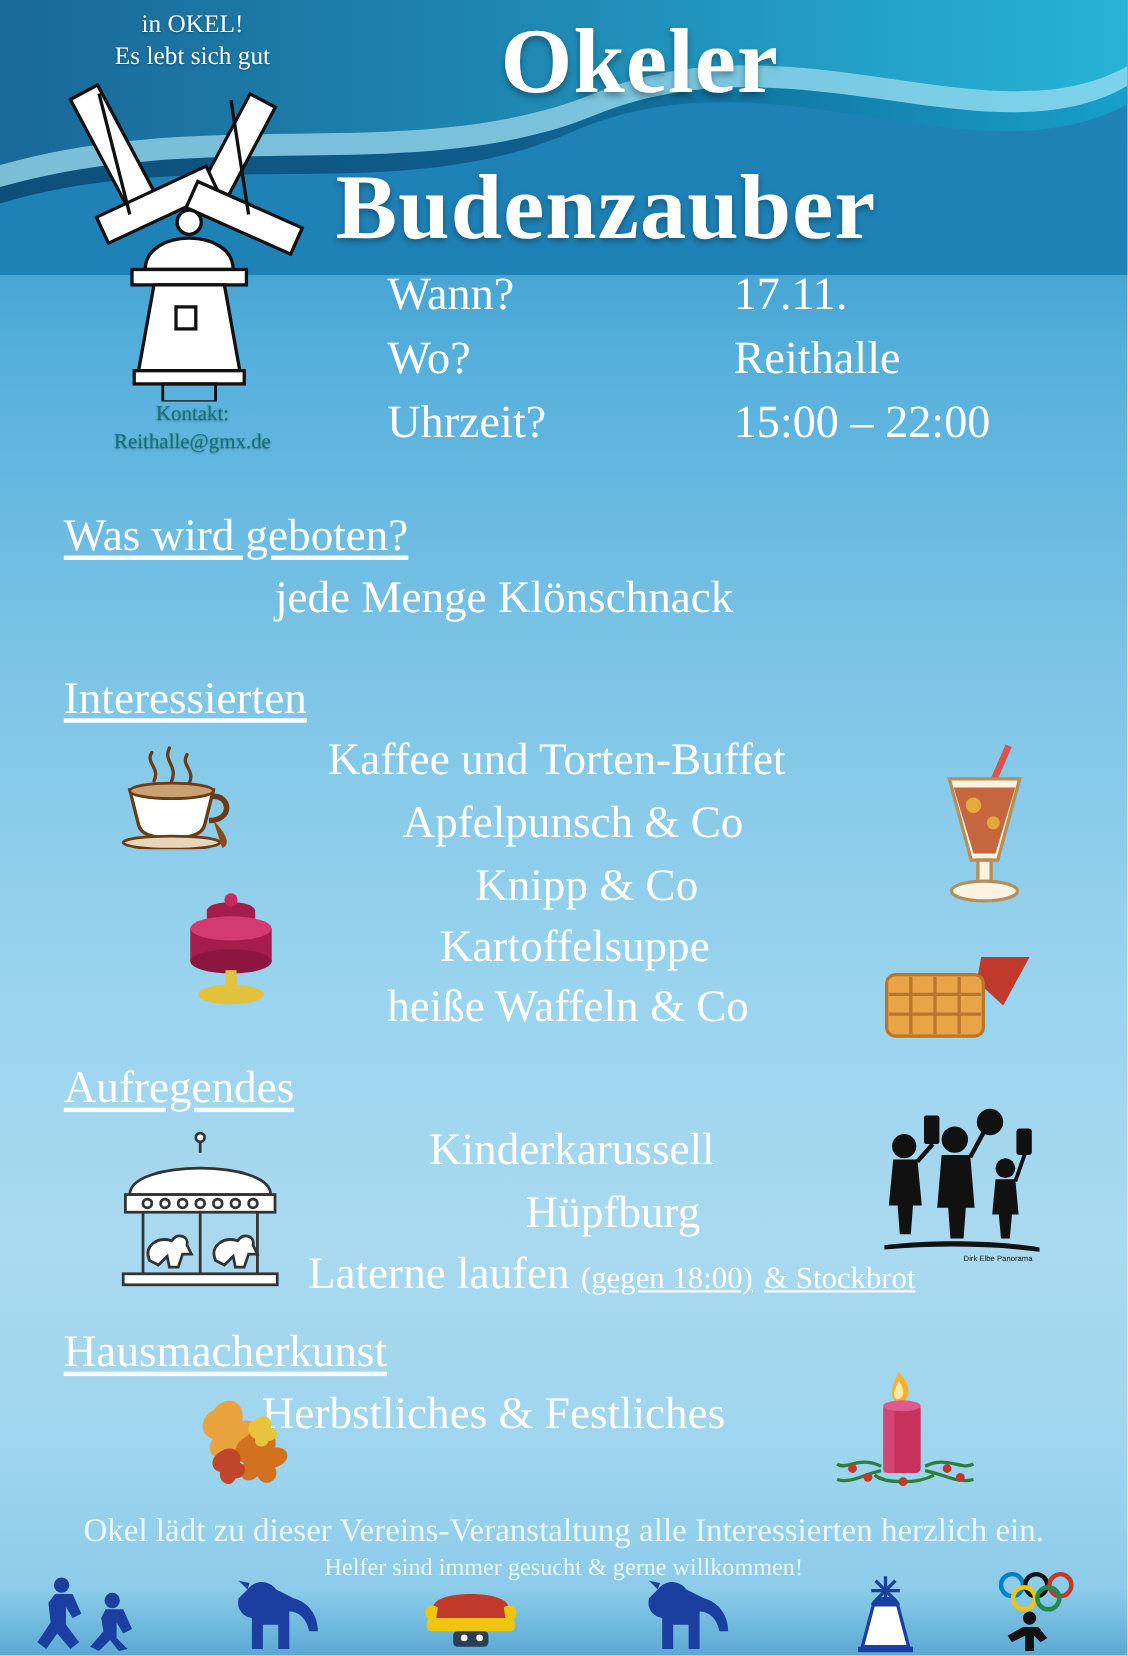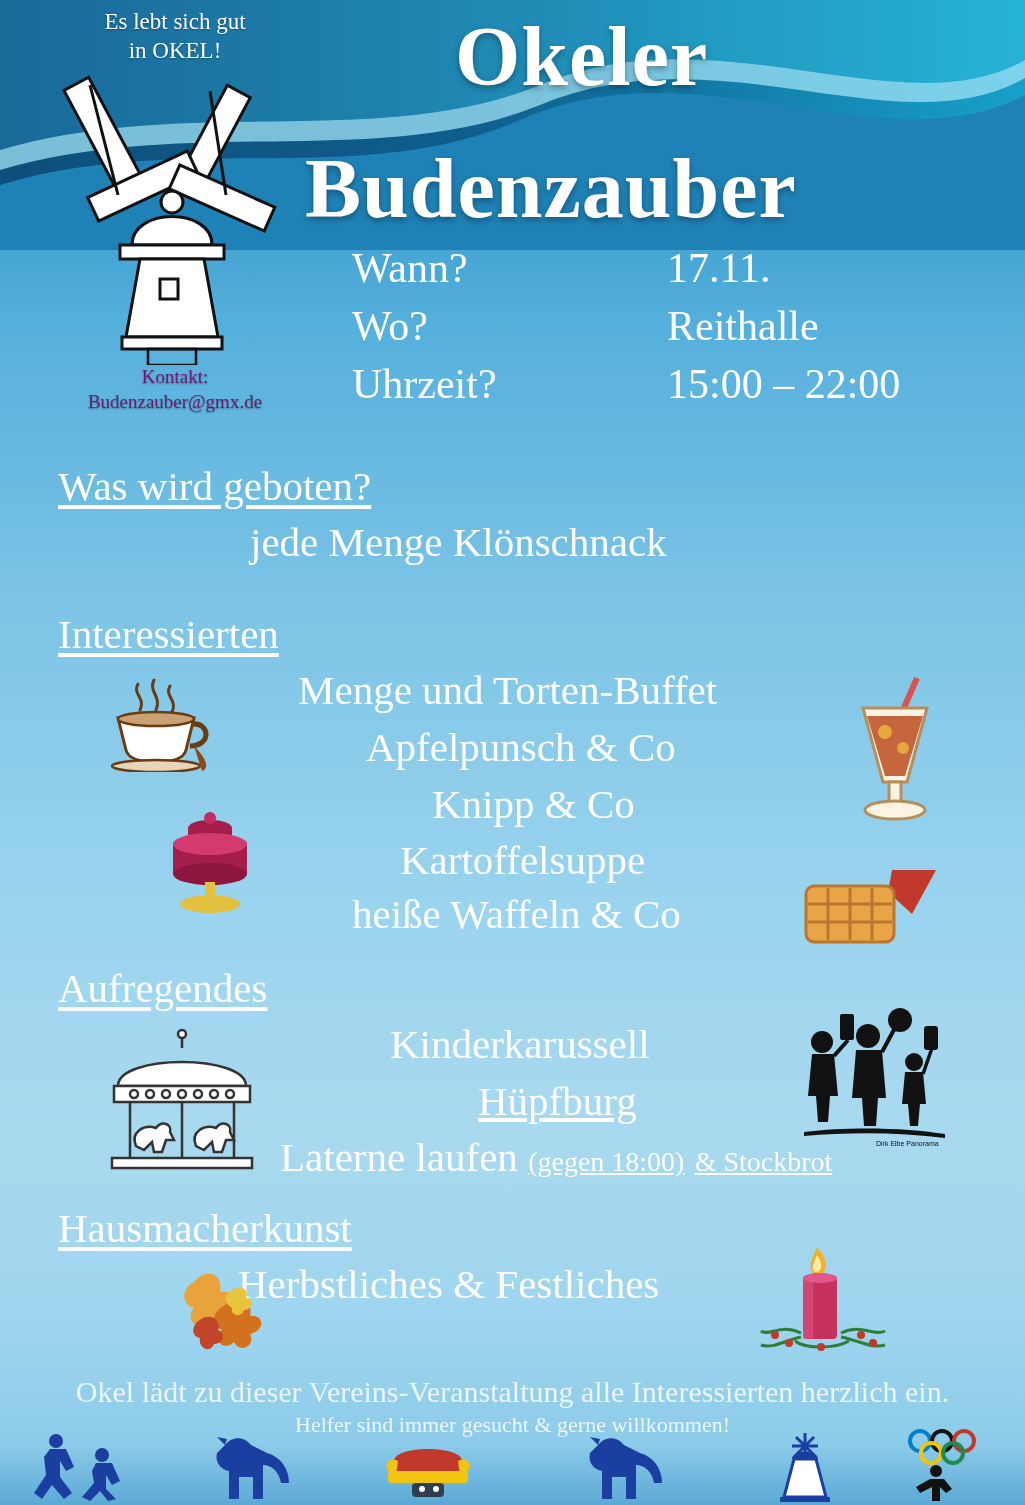--- a/index.html
+++ b/index.html
@@ -36,21 +36,21 @@
     text-align: center;
     font-size: 23px; line-height: 1.25;
     color: #ffffff;
     text-shadow: 0 1px 2px rgba(0,0,0,.35);
   }
   .windmill {
     position: absolute; left: 60px; top: 55px; width: 230px; height: 310px;
   }
   .kontakt {
     position: absolute; left: 40px; top: 365px; width: 270px;
-    text-align: center; color: #701a75;
+    text-align: center; color: #0f766e;
     font-size: 19px; line-height: 1.3;
     text-shadow: 0 1px 2px rgba(0,0,0,.4);
   }
 
   .title1, .title2 {
     position: absolute;
     color: #ffffff;
     font-weight: bold;
     letter-spacing: 1px;
     text-shadow: 0 3px 6px rgba(0,0,0,.35);
@@ -87,21 +87,21 @@
 
   #h-kulin    { left: 58px;  top: 610px; }
   #k1 { left: 298px; top: 666px; }
   #k2 { left: 366px; top: 723px; }
   #k3 { left: 432px; top: 780px; }
   #k4 { left: 400px; top: 836px; }
   #k5 { left: 352px; top: 890px; }
 
   #h-aufreg   { left: 58px;  top: 964px; }
   #a1 { left: 390px; top: 1020px; }
-  #a2 { left: 478px; top: 1077px; text-decoration: underline; }
+  #a2 { left: 478px; top: 1077px; }
   #a3 { left: 280px; top: 1133px; }
   #a3 .small { font-size: 28px; text-decoration: underline; }
 
   #h-haus     { left: 58px;  top: 1204px; }
   #hm1 { left: 238px; top: 1260px; }
 
   .foot1 {
     position: absolute; left: 0; top: 1375px; width: 1025px;
     text-align: center; font-size: 30px;
     color: #eaf7ff;
@@ -155,21 +155,21 @@
     </defs>
     <rect x="0" y="0" width="1025" height="250" fill="#1f82b6"></rect>
     <path d="M0,0 H1025 V95 C880,170 700,40 520,120 C360,190 180,130 0,185 Z" fill="url(#g1)"></path>
     <path d="M0,0 H1025 V60 C900,130 720,10 540,85 C380,150 190,95 0,150 Z" fill="url(#g2)" opacity="0.85"></path>
     <path d="M0,150 C190,95 380,150 540,85 C720,10 900,130 1025,60 L1025,78 C900,150 720,30 540,105 C380,170 190,115 0,170 Z" fill="#9fe3f5" opacity="0.75"></path>
   </svg>
 </div>
 
 <div class="slogan">
   
-  <span id="slogan-render"><div>Es lebt sich gut</div><div>in OKEL!</div></span>
+  <span id="slogan-render"><div>in OKEL!</div><div>Es lebt sich gut</div></span>
 </div>
 
 <div class="windmill">
   <svg viewBox="0 0 230 310" width="230" height="310">
     <g stroke="#111" stroke-width="3" fill="#fff">
 
       <g>
         <rect x="30" y="22" width="28" height="118" transform="rotate(-28 44 81)"></rect>
         <rect x="140" y="30" width="26" height="110" transform="rotate(28 153 85)"></rect>
         <rect x="28" y="118" width="110" height="26" transform="rotate(-25 83 131)"></rect>
@@ -187,21 +187,21 @@
       <rect x="62" y="282" width="100" height="12"></rect>
 
       <rect x="100" y="224" width="18" height="20" fill="#fff"></rect>
       <path d="M88,294 L136,294 L136,310 L88,310 Z" fill="none" stroke="#111" stroke-width="2.5"></path>
     </g>
   </svg>
 </div>
 
 <div class="kontakt">
   <div>Kontakt:</div>
-  <div>Budenzauber@gmx.de</div>
+  <div>Reithalle@gmx.de</div>
 </div>
 
 <div class="title1">Okeler</div>
 <div class="title2">Budenzauber</div>
 
 <div class="qa">
   <div class="qa-row">
     <div class="qa-q">Wann?</div>
     <div class="qa-a">17.11.</div>
   </div>
@@ -212,21 +212,21 @@
   <div class="qa-row">
     <div class="qa-q">Uhrzeit?</div>
     <div class="qa-a">15:00 – 22:00</div>
   </div>
 </div>
 
 <div class="section-head" id="h-geboten">Was wird geboten?</div>
 <div class="line" id="l-geboten">jede Menge Klönschnack</div>
 
 <div class="section-head" id="h-kulin">Interessierten</div>
-<div class="line" id="k1">Menge und Torten-Buffet</div>
+<div class="line" id="k1">Kaffee und Torten-Buffet</div>
 <div class="line" id="k2">Apfelpunsch &amp; Co</div>
 <div class="line" id="k3">Knipp &amp; Co</div>
 <div class="line" id="k4">Kartoffelsuppe</div>
 <div class="line" id="k5">heiße Waffeln &amp; Co</div>
 
 <div class="deco" id="deco-coffee">
   <svg viewBox="0 0 118 100" width="118" height="100">
     <g stroke="#6b3b14" stroke-width="3" fill="none" stroke-linecap="round">
       <path d="M40,12 C34,22 48,26 42,38"></path>
         <path d="M56,8 C50,20 64,24 58,38"></path>

